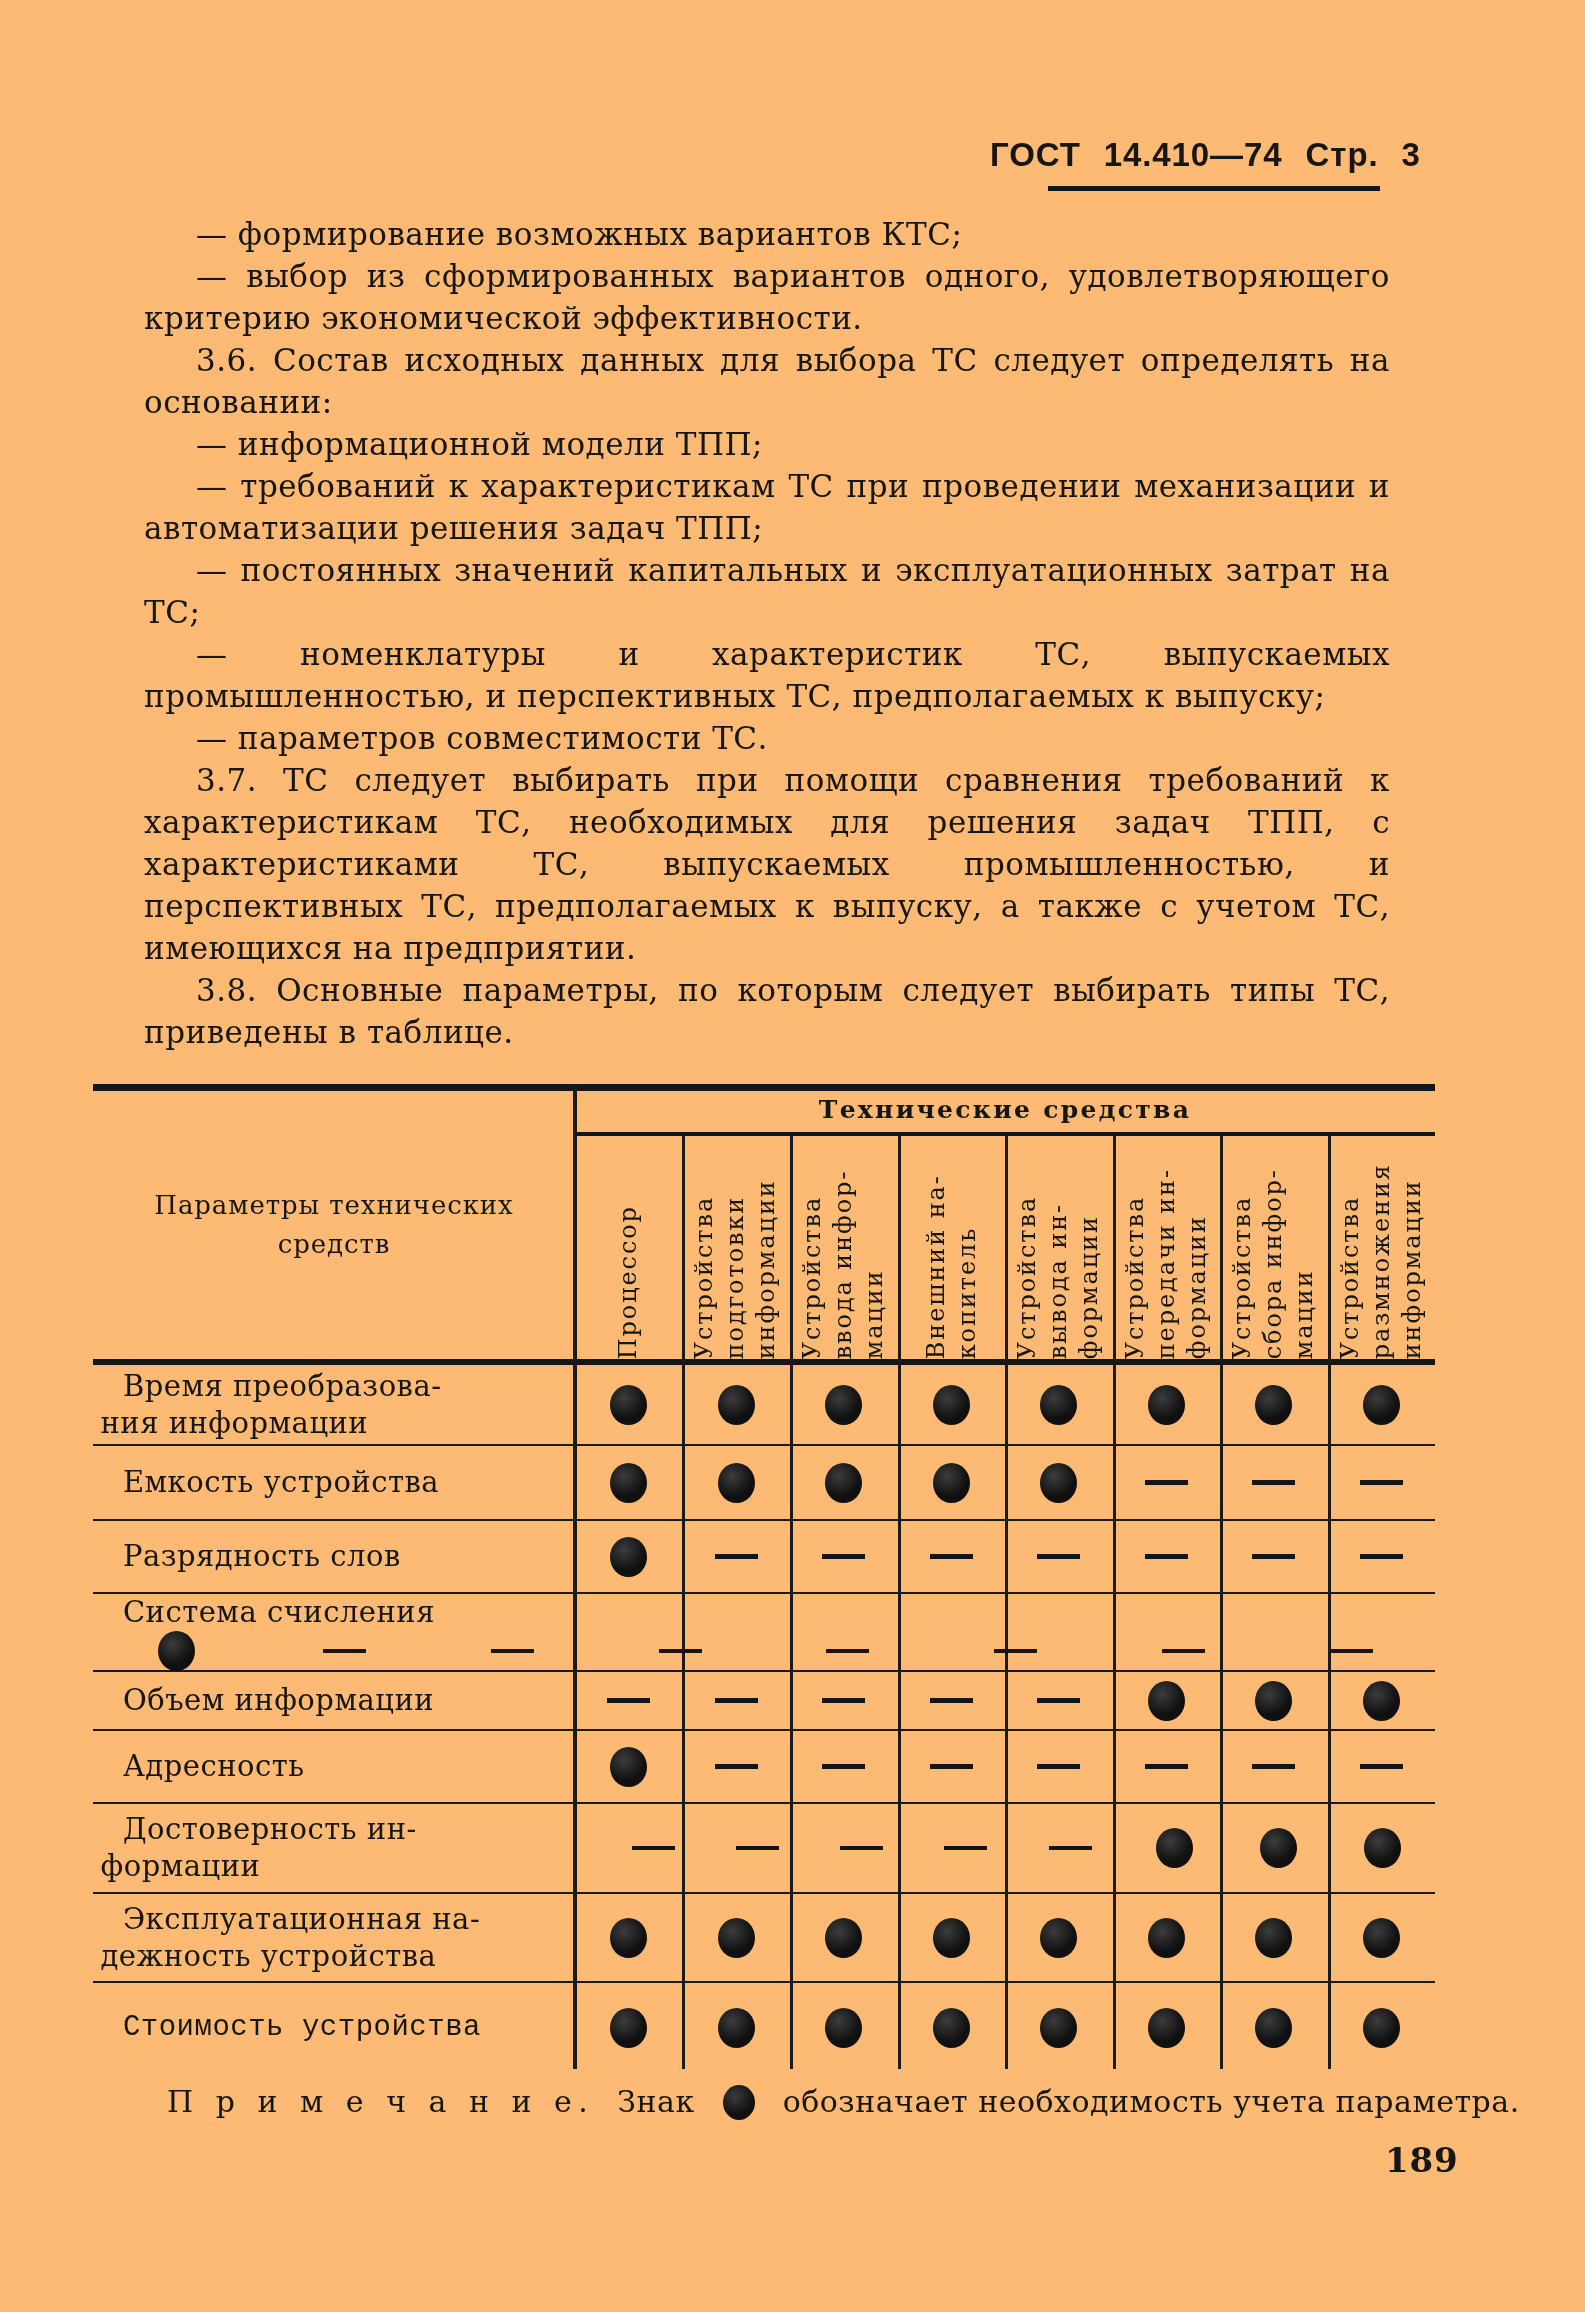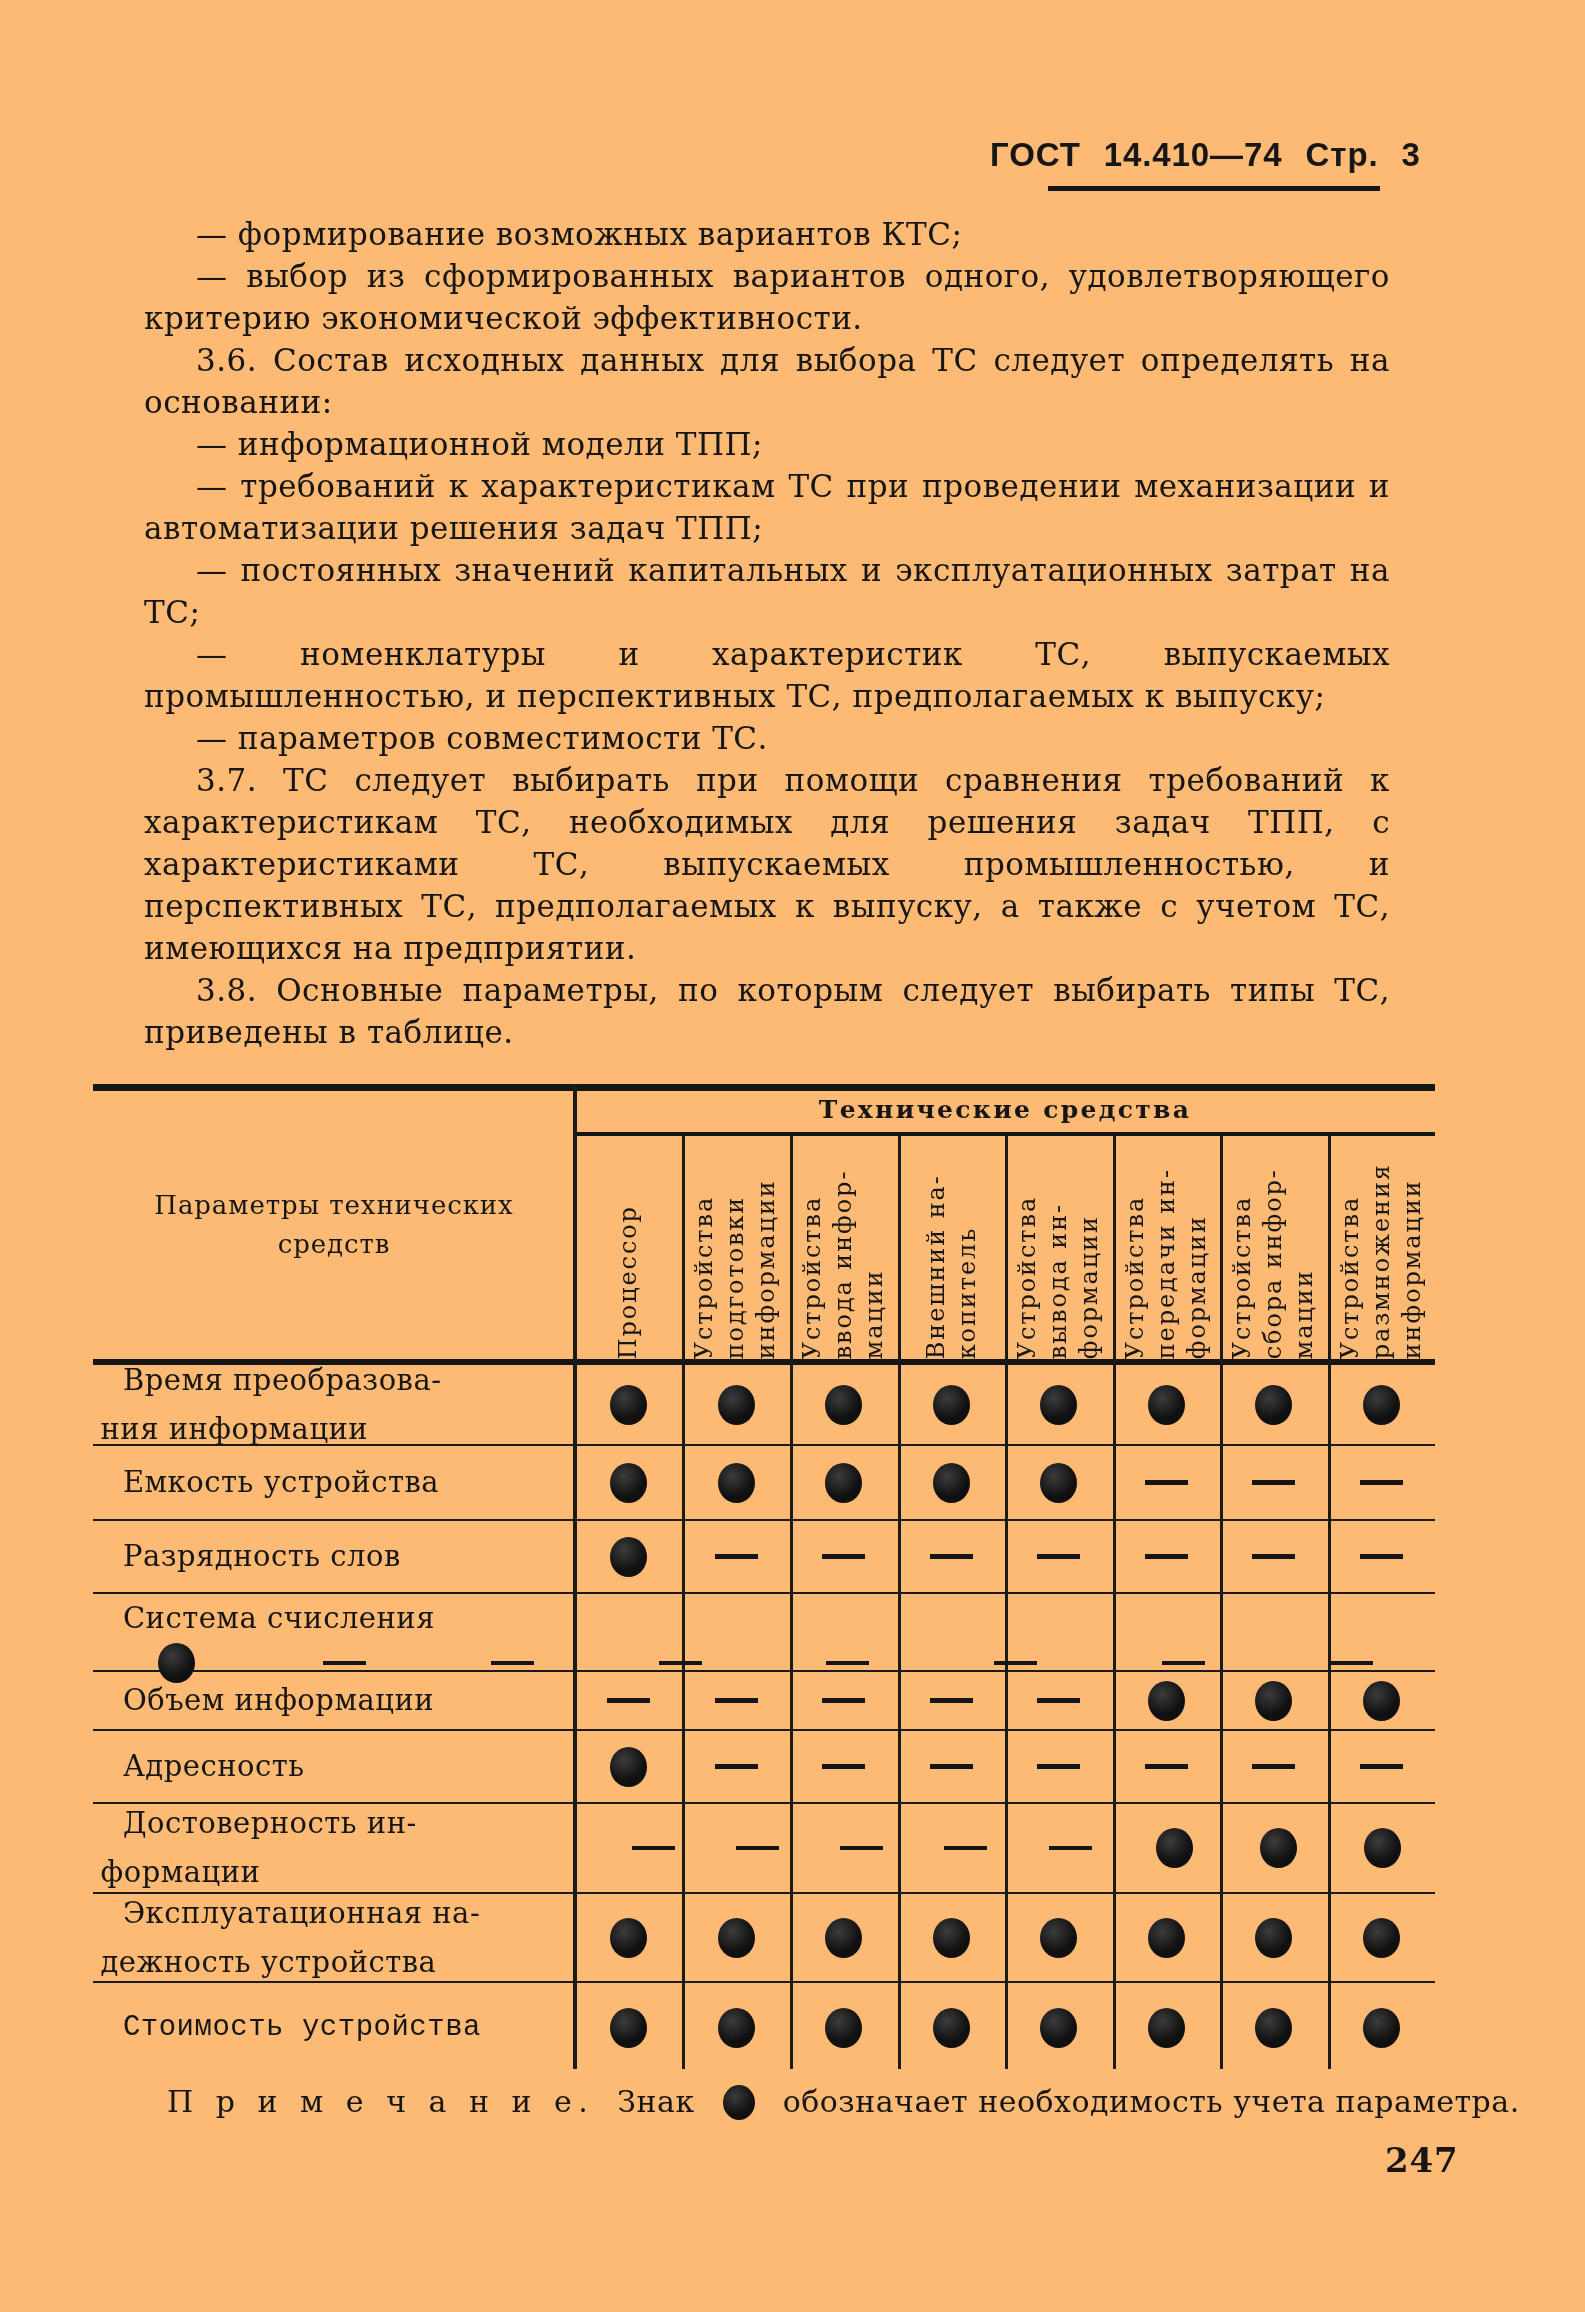--- a/index.html
+++ b/index.html
@@ -60,21 +60,21 @@
   
   .vline{position:absolute;width:2.8px;background:#1a1a1a;}
   .vmain{position:absolute;left:480px;top:0;width:3.7px;height:985px;background:#1a1a1a;}
   
   .t-rows{position:absolute;top:281px;left:0;width:1342px;}
   .trow{display:flex;border-bottom:2.8px solid #1a1a1a;box-sizing:border-box;}
   .trow:last-child{border-bottom:none;font-family:Liberation Mono, monospace;}
   .r1{height:81px;}.r2{height:75px;}.r3{height:73px;}.r4{height:78px;flex-direction:column;}
   .r5{height:73px;}.r6{height:59px;}.r7{height:90px;gap:26px;}.r8{height:89px;}.r9{height:89px;}
   .rlabel{width:482px;flex:none;display:flex;align-items:center;font-size:29px;}
-  .rlabel span{padding-left:7.5px;text-indent:22.4px;white-space:pre-line;line-height:49px;letter-spacing:0.5px;}
+  .rlabel span{padding-left:7.5px;text-indent:22.4px;white-space:pre-line;line-height:37px;letter-spacing:0.5px;}
   .cells{flex:1;display:flex;}
   .cell{flex:1;display:flex;align-items:center;justify-content:center;}
   .m-dot::before{
     content:"";width:37px;height:40px;border-radius:50%;
     background:radial-gradient(circle at 38% 33%, #3c3c3c 0%, #101010 58%);
   }
   .m-dash::before{content:"";width:43px;height:4.7px;background:#151515;}
   
   .note{
     position:absolute;top:2084px;left:144px;width:1268px;
@@ -310,16 +310,16 @@
         </div>
       </div>
     </div>
   </div>
 
   <div class="note">
     <span class="sp">П р и м е ч а н и е.</span>
     <span class="w">Знак</span><span class="dotsym"></span><span>обозначает необходимость учета параметра.</span>
   </div>
 
-  <div class="page-num">247</div>
+  <div class="page-num">189</div>
 
 </div>
 
 
 </body></html>

